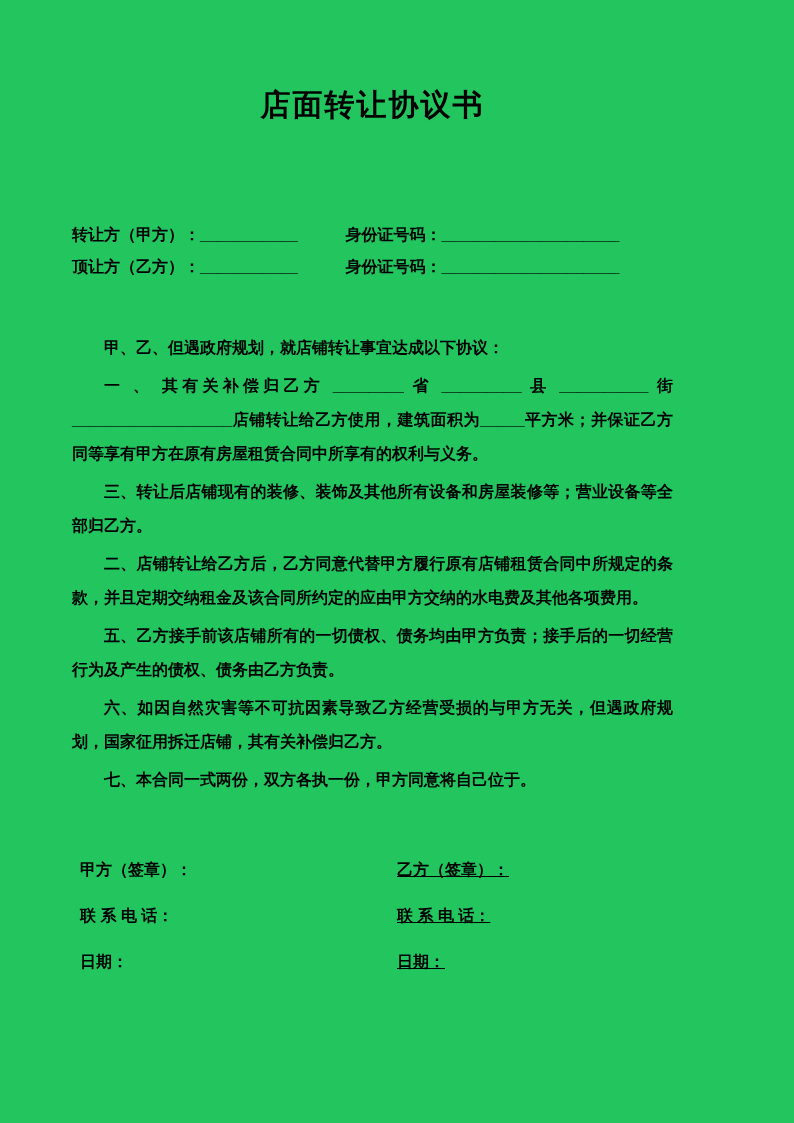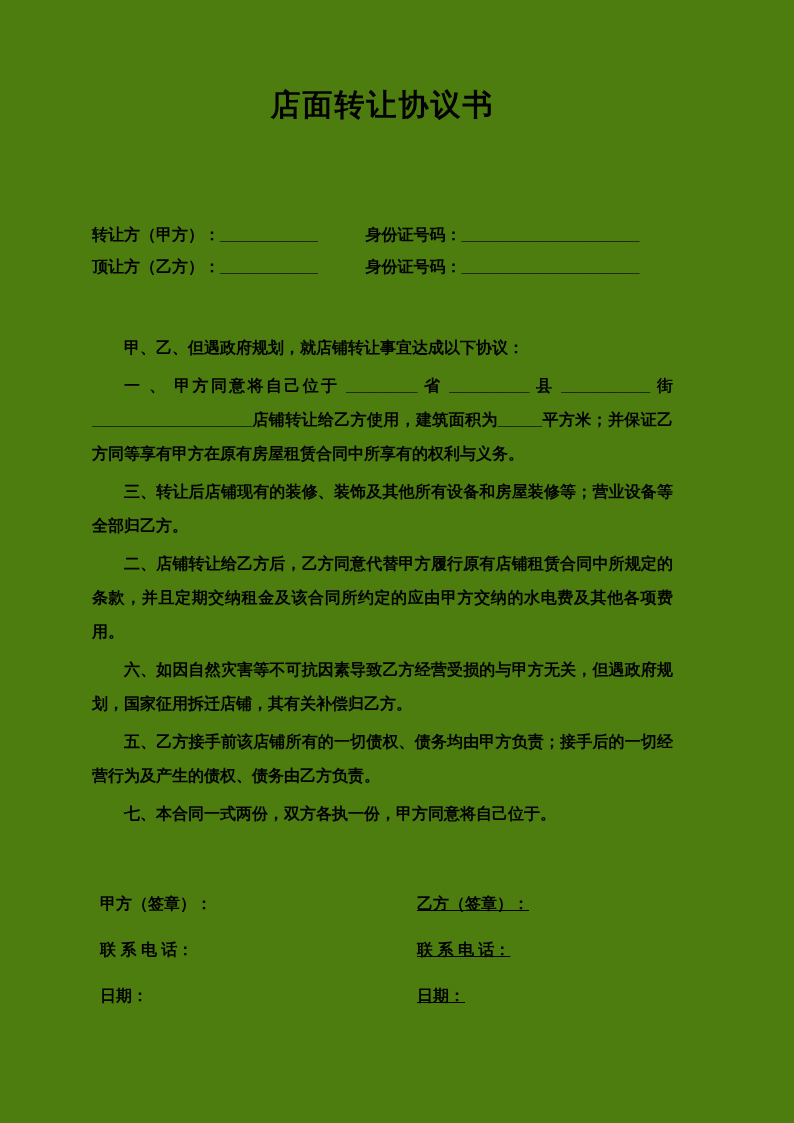--- a/index.html
+++ b/index.html
@@ -1,25 +1,25 @@
 <!DOCTYPE html>
 <html><head>
 <meta charset="utf-8">
 <style>
   * { box-sizing: border-box; }
   html, body { margin: 0; padding: 0; background: #ffffff; }
   .page {
     width: 794px;
     height: 1123px;
     margin: 0 auto;
-    background: #4d7c0f;
+    background: #22c55e;
     color: #000000;
     font-family: "Liberation Sans", sans-serif;
     font-weight: bold;
-    padding: 85px 121px 40px 92px;
+    padding: 85px 121px 40px 72px;
     overflow: hidden;
   }
   .doc-title {
     text-align: center;
     font-size: 30px;
     font-weight: bold;
     letter-spacing: 2px;
     margin: 0;
     line-height: 40px;
     font-family: "Liberation Serif", serif;
@@ -62,25 +62,25 @@
         <span>顶让方（乙方）：</span><span class="blank-text">___________</span>
       </span>
       <span class="party-right">
         <span>身份证号码：</span><span class="blank-text">____________________</span>
       </span>
     </div>
   </div>
 
   <div class="body-text">
     <p class="para">甲、乙、但遇政府规划，就店铺转让事宜达成以下协议：</p>
-    <p class="para">一 、 甲方同意将自己位于 ________ 省 _________ 县 __________ 街__________________店铺转让给乙方使用，建筑面积为_____平方米；并保证乙方同等享有甲方在原有房屋租赁合同中所享有的权利与义务。</p>
+    <p class="para">一 、 其有关补偿归乙方 ________ 省 _________ 县 __________ 街__________________店铺转让给乙方使用，建筑面积为_____平方米；并保证乙方同等享有甲方在原有房屋租赁合同中所享有的权利与义务。</p>
     <p class="para">三、转让后店铺现有的装修、装饰及其他所有设备和房屋装修等；营业设备等全部归乙方。</p>
     <p class="para">二、店铺转让给乙方后，乙方同意代替甲方履行原有店铺租赁合同中所规定的条款，并且定期交纳租金及该合同所约定的应由甲方交纳的水电费及其他各项费用。</p>
+    <p class="para">五、乙方接手前该店铺所有的一切债权、债务均由甲方负责；接手后的一切经营行为及产生的债权、债务由乙方负责。</p>
     <p class="para">六、如因自然灾害等不可抗因素导致乙方经营受损的与甲方无关，但遇政府规划，国家征用拆迁店铺，其有关补偿归乙方。</p>
-    <p class="para">五、乙方接手前该店铺所有的一切债权、债务均由甲方负责；接手后的一切经营行为及产生的债权、债务由乙方负责。</p>
     <p class="para">七、本合同一式两份，双方各执一份，甲方同意将自己位于。</p>
   </div>
 
   <div class="sig-block">
     <div class="sig-col-a">
       <p class="sig-line">甲方（签章）：</p>
       <p class="sig-line">联 系 电 话：</p>
       <p class="sig-line">日期：</p>
     </div>
     <div class="sig-col-b">

